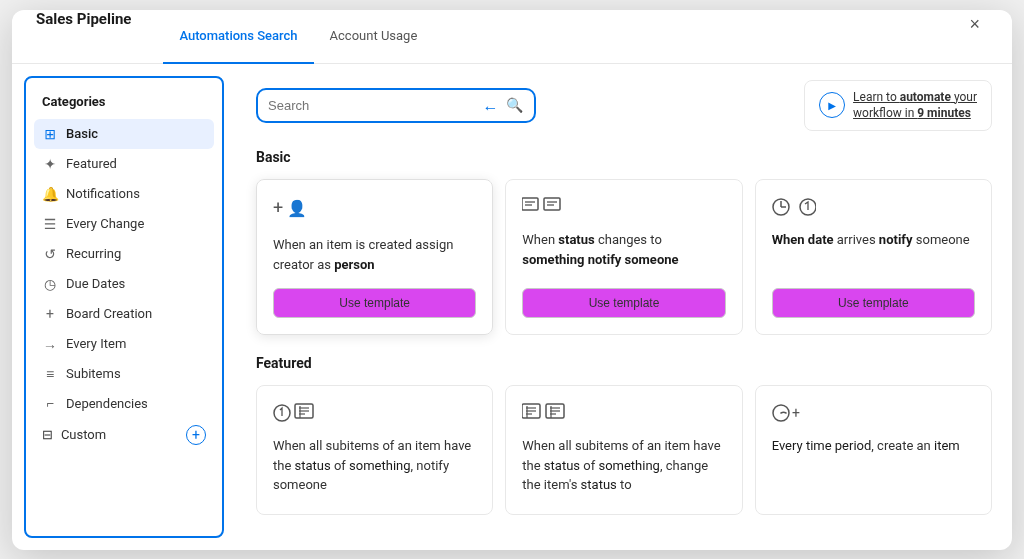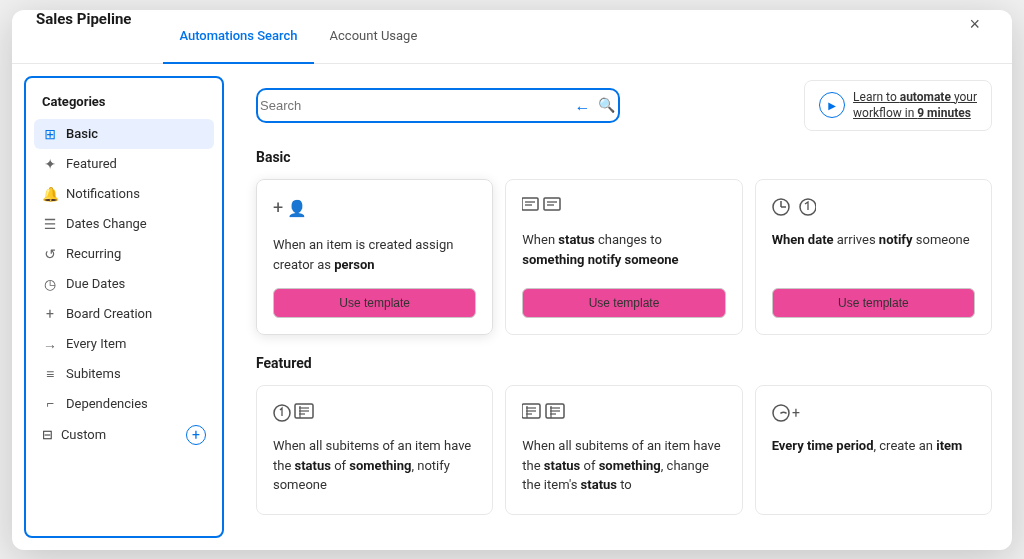--- a/index.html
+++ b/index.html
@@ -149,22 +149,22 @@
       display: flex;
       align-items: center;
       gap: 16px;
       margin-bottom: 18px;
     }
     .search-box {
       display: flex;
       align-items: center;
       border: 2px solid #0073ea;
       border-radius: 10px;
-      padding: 6px 2px;
-      width: 364px;
+      padding: 6px 10px;
+      width: 280px;
       gap: 8px;
       background: #fff;
     }
     .search-box input {
       border: none;
       outline: none;
       font-size: 13px;
       flex: 1;
       color: #333;
     }
@@ -239,34 +239,34 @@
     }
     .card-text strong {
       font-weight: 700;
       color: #1a1a1a;
     }
     .use-template-btn {
       margin-top: 14px;
       border: 1px solid #c8c8c8;
       border-radius: 6px;
       padding: 7px 14px;
-      background: #ec4899;
+      background: #d946ef;
       font-size: 12px;
       color: #333;
       cursor: pointer;
       text-align: center;
       width: 100%;
     }
     .featured-card-text {
       font-size: 13px;
       color: #333;
       line-height: 1.5;
     }
     .featured-card-text strong {
-      font-weight: 700;
+      font-weight: 400;
       color: #1a1a1a;
     }
   </style>
 </head>
 <body>
 
 <div class="modal">
 
   <div class="modal-header">
     <span class="modal-title">Sales Pipeline</span>
@@ -293,21 +293,21 @@
       <div class="sidebar-item">
         <span class="icon">✦</span>
         <span>Featured</span>
       </div>
       <div class="sidebar-item">
         <span class="icon">🔔</span>
         <span>Notifications</span>
       </div>
       <div class="sidebar-item">
         <span class="icon">☰</span>
-        <span>Dates Change</span>
+        <span>Every Change</span>
       </div>
       <div class="sidebar-item">
         <span class="icon">↺</span>
         <span>Recurring</span>
       </div>
       <div class="sidebar-item">
         <span class="icon">◷</span>
         <span>Due Dates</span>
       </div>
       <div class="sidebar-item">

